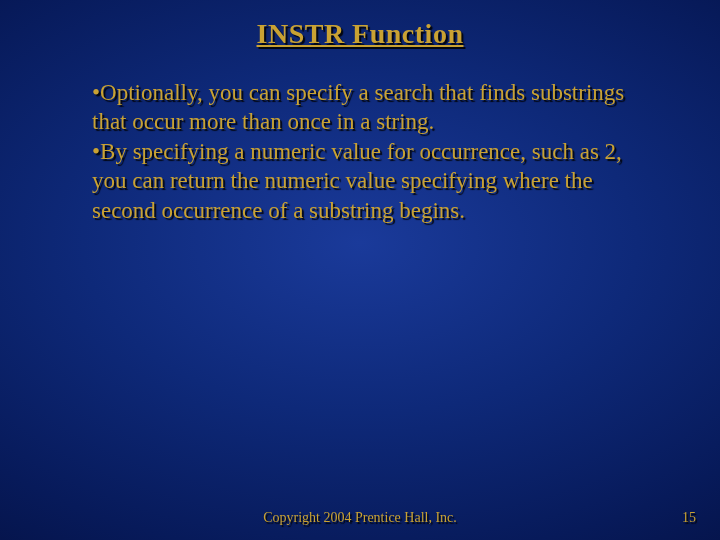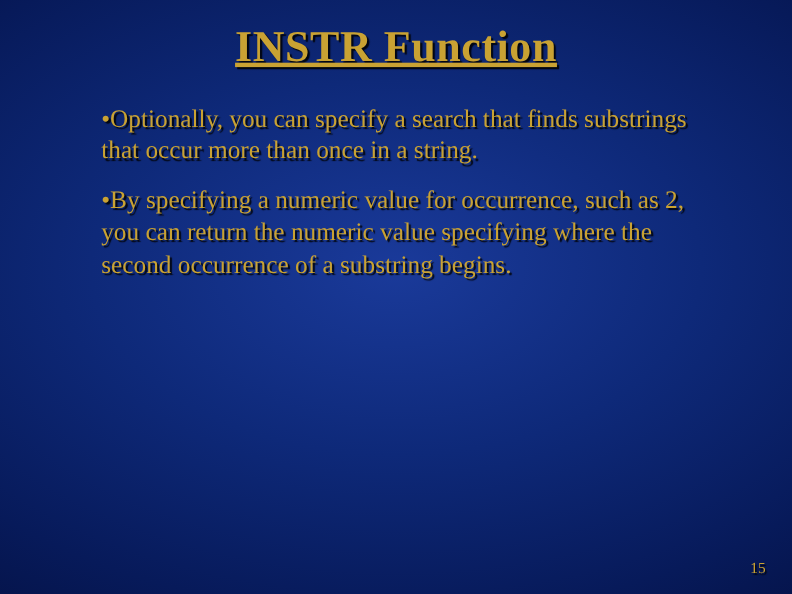--- a/index.html
+++ b/index.html
@@ -16,40 +16,39 @@
     background: radial-gradient(ellipse 110% 90% at 50% 45%, #1a3a9a 0%, #0e2979 35%, #071a5a 65%, #020a33 100%);
     position: relative;
     box-sizing: border-box;
   }
   .title {
     position: absolute;
     top: 18px;
     left: 0;
     right: 0;
     text-align: center;
-    font-size: 40px;
+    font-size: 28px;
     font-weight: bold;
     color: #c9a233;
     text-decoration: underline;
     text-shadow: 2px 2px 1px rgba(0,0,0,0.85);
     letter-spacing: 0.5px;
   }
   .body {
     position: absolute;
     top: 78px;
     left: 92px;
     right: 60px;
     color: #c9a233;
     font-size: 23px;
     line-height: 1.28;
     text-shadow: 2px 2px 1px rgba(0,0,0,0.85);
   }
   .body .bullet-row {
     display: block;
-    margin-top: 15px;
   }
   .bullet-char {
     display: inline;
   }
   .footer {
     position: absolute;
     bottom: 14px;
     left: 0;
     right: 0;
     height: 20px;
@@ -87,16 +86,17 @@
   <div class="body">
     <span class="bullet-row">
       <span class="bullet-char">•</span><span>Optionally, you can specify a search that finds substrings that occur more than once in a string.</span>
     </span>
     <span class="bullet-row">
       <span class="bullet-char">•</span><span>By specifying a numeric value for </span><span class="italic">occurrence</span><span>, such as 2, you can return the numeric value specifying where the second occurrence of a substring begins.</span>
     </span>
   </div>
 
   <div class="footer">
+    <div class="footer-center">Copyright 2004 Prentice Hall, Inc.</div>
     <div class="footer-right">15</div>
   </div>
 
 </div>
 
 </body></html>

